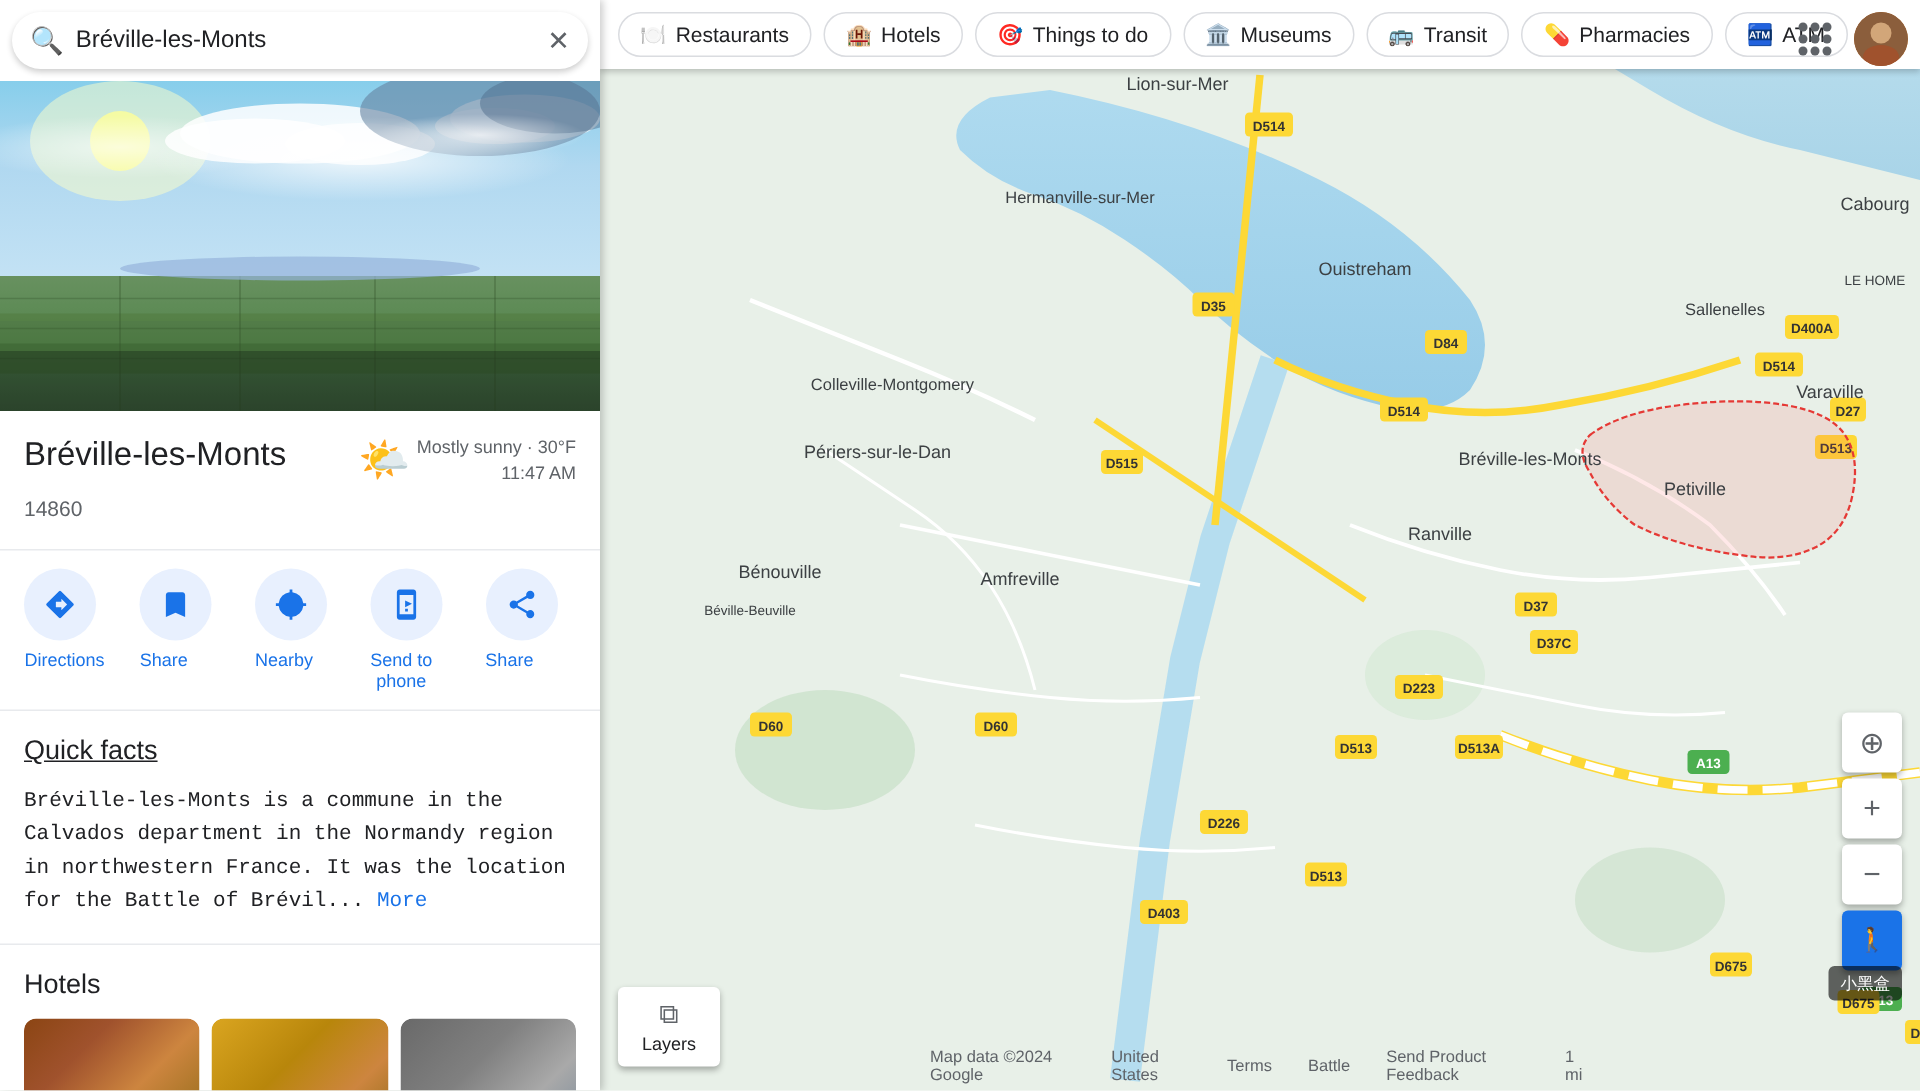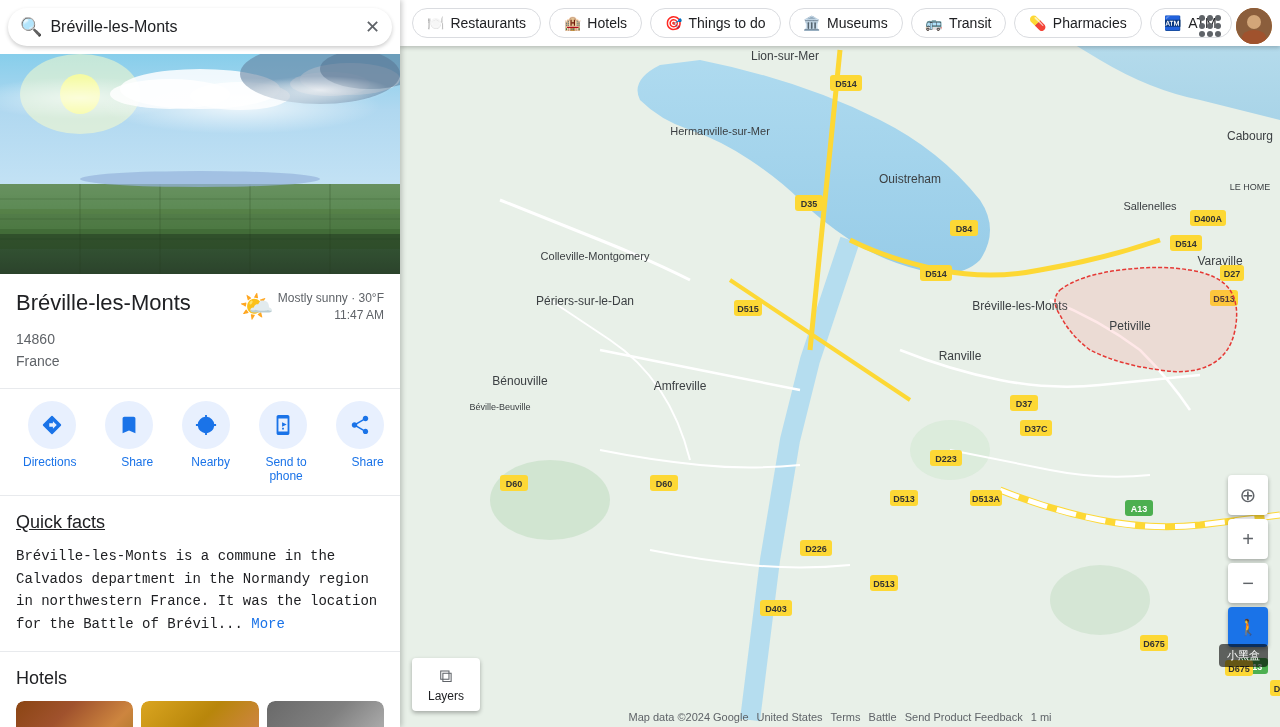--- a/index.html
+++ b/index.html
@@ -120,21 +120,21 @@
     #action-buttons {
       display: flex;
       justify-content: space-around;
       padding: 12px 8px;
       border-bottom: 1px solid #e8eaed;
       flex-shrink: 0;
     }
     .action-btn {
       display: flex;
       flex-direction: column;
-      align-items: flex-end;
+      align-items: flex-start;
       cursor: pointer;
       min-width: 60px;
     }
     .action-btn-circle {
       width: 48px;
       height: 48px;
       border-radius: 50%;
       background: #e8f0fe;
       display: flex;
       align-items: center;
@@ -449,21 +449,20 @@
       <div class="weather-widget">
         <div class="weather-icon">🌤️</div>
         <div class="weather-text">
           <div>Mostly sunny · 30°F</div>
           <div>11:47 AM</div>
         </div>
       </div>
     </div>
     <div class="location-details">
       <div>14860</div>
-      <div>France</div>
     </div>
   </div>
 
   <div id="action-buttons">
     <div class="action-btn">
       <div class="action-btn-circle">
         <svg viewBox="0 0 24 24">
           <path d="M21.71 11.29l-9-9a1 1 0 00-1.42 0l-9 9a1 1 0 000 1.42l9 9a1 1 0 001.42 0l9-9a1 1 0 000-1.42zM13 16.17V14H9v-4h4V7.83l4.17 4.17L13 16.17z"></path>
         </svg>
       </div>
@@ -767,21 +766,21 @@
     <button class="map-control-btn" style="background:#1a73e8;color:white;font-size:16px;">🚶</button>
   </div>
 
   
   <button id="layers-btn">
     <span class="layers-icon">⧉</span>
     <span class="layers-label">Layers</span>
   </button>
 
   
-  <div style="position:absolute;bottom:4px;left:50%;transform:translateX(-50%);display:flex;align-items:center;gap:8px;font-size:11px;color:#5f6368;z-index:5;">
+  <div style="position:absolute;bottom:4px;left:50%;transform:translateX(-50%);display:flex;align-items:center;gap:24px;font-size:11px;color:#5f6368;z-index:5;">
     <span>Map data ©2024 Google</span>
     <span>United States</span>
     <span style="cursor:pointer;">Terms</span>
     <span style="cursor:pointer;">Battle</span>
     <span style="cursor:pointer;">Send Product Feedback</span>
     <span>1 mi</span>
   </div>
 
   
   <div id="watermark">小黑盒</div>

